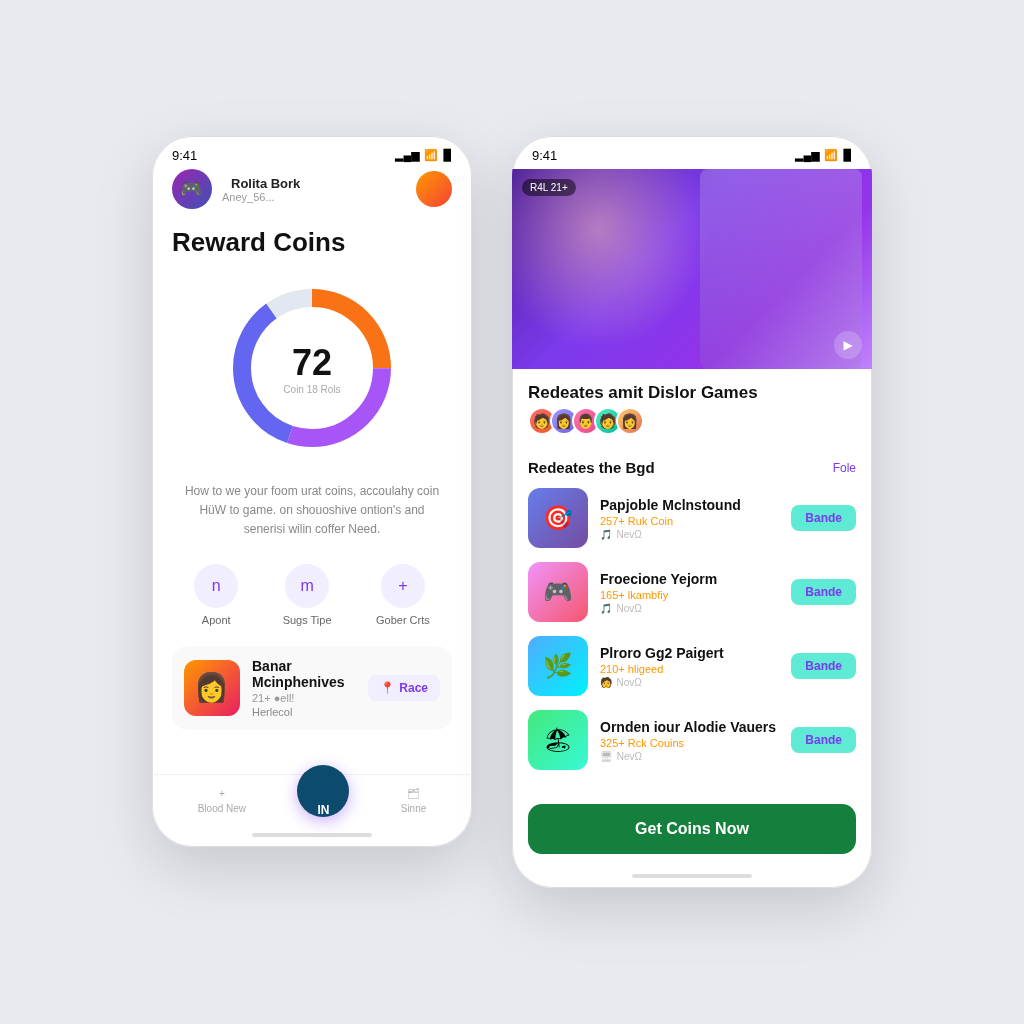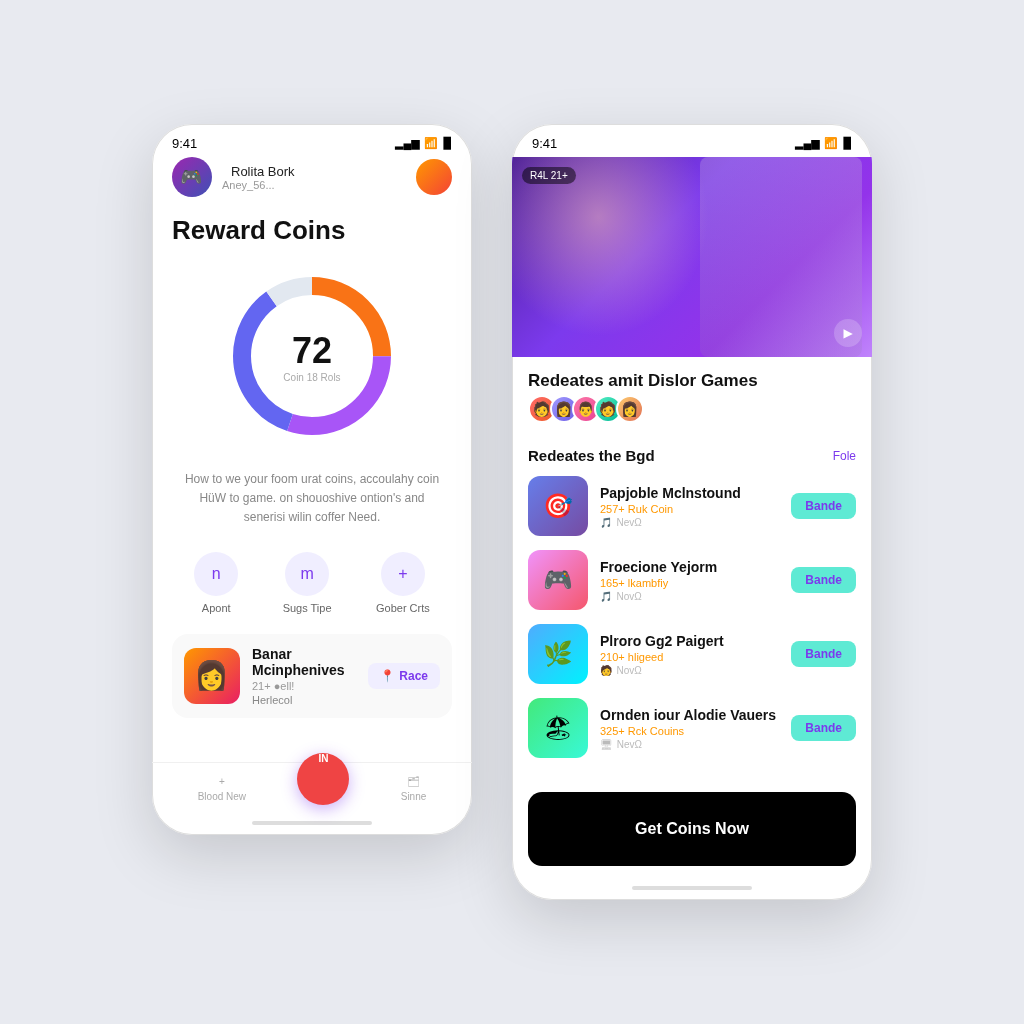--- a/index.html
+++ b/index.html
@@ -76,21 +76,21 @@
     }
     .avatar-small {
       width: 36px;
       height: 36px;
       border-radius: 50%;
       background: linear-gradient(135deg, #ff9800, #f44336);
       overflow: hidden;
     }
     .user-name {
       font-size: 13px;
-      font-weight: 400;
+      font-weight: 700;
       color: #222;
       padding-left: 9px;
     }
     .user-sub {
       font-size: 11px;
       color: #999;
     }
     .page-title {
       font-size: 26px;
       font-weight: 700;
@@ -223,26 +223,26 @@
       flex-direction: column;
       align-items: center;
       gap: 4px;
       font-size: 10px;
       color: #aaa;
     }
     .nav-center-btn {
       width: 52px;
       height: 52px;
       border-radius: 50%;
-      background: #ef4444;
-      display: flex;
-      align-items: flex-start;
+      background: #0c4a6e;
+      display: flex;
+      align-items: flex-end;
       justify-content: center;
       color: #fff;
-      font-size: 10px;
+      font-size: 12px;
       font-weight: 700;
       margin-top: -20px;
       box-shadow: 0 4px 16px rgba(124,58,237,0.4);
     }
     .right-header {
       display: flex;
       justify-content: space-between;
       align-items: center;
       padding: 4px 20px 10px;
     }
@@ -419,25 +419,25 @@
       border-radius: 8px;
       padding: 6px 14px;
       font-size: 12px;
       font-weight: 600;
       cursor: pointer;
     }
     
     .get-coins-btn {
       margin: 10px 16px 20px;
       width: calc(100% - 32px);
-      background: #000000;
+      background: #15803d;
       color: #fff;
       border: none;
       border-radius: 14px;
-      padding: 28px;
+      padding: 16px;
       font-size: 16px;
       font-weight: 700;
       cursor: pointer;
       text-align: center;
     }
     
     .home-indicator {
       width: 120px;
       height: 4px;
       background: #ddd;

